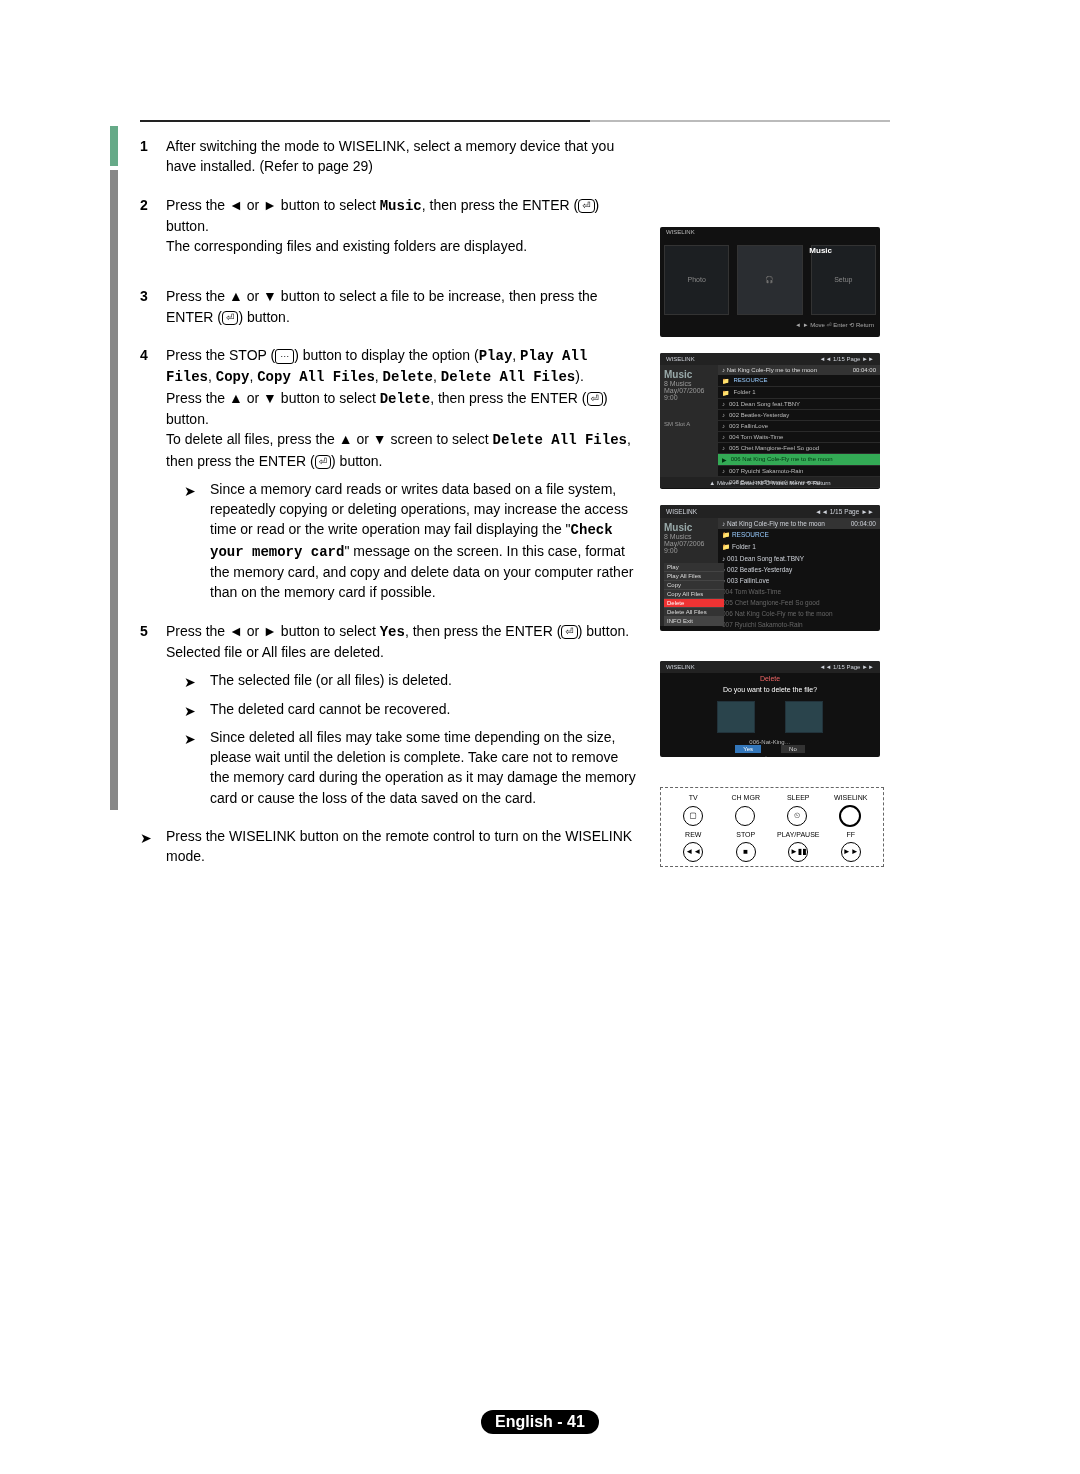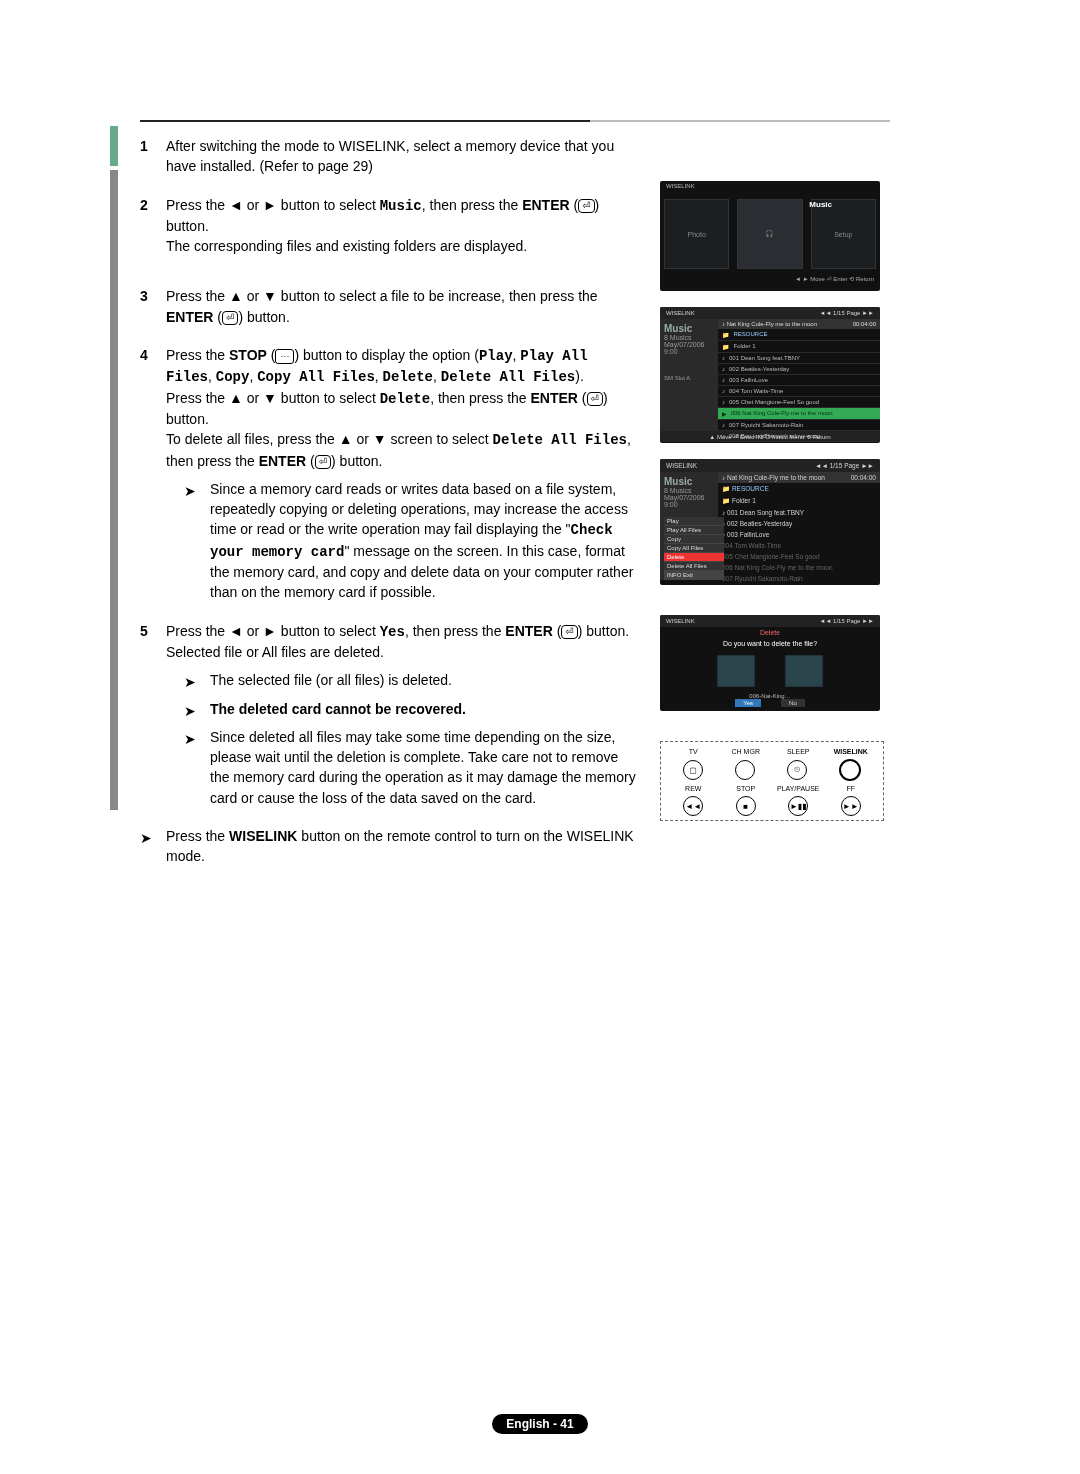--- a/index.html
+++ b/index.html
@@ -43,21 +43,21 @@
     background: linear-gradient(to right, #222 0%, #222 60%, #bbb 60%, #bbb 100%);
     margin-bottom: 14px;
     width: 750px;
   }
   .intro {
     font-size: 14px;
     margin-bottom: 16px;
   }
   .main-cols {
     display: flex;
-    align-items: center;
+    align-items: flex-end;
     gap: 20px;
     margin-top: 12px;
   }
   .left-col {
     width: 500px;
   }
   .right-col {
     width: 220px;
     display: flex;
     flex-direction: column;
@@ -79,21 +79,21 @@
   }
   ol.steps > li::before {
     content: counter(step);
     position: absolute;
     left: 0;
     top: 0;
     font-weight: bold;
     font-size: 14px;
   }
   .mono { font-family: "Courier New", monospace; font-weight: bold; }
-  .bold { font-weight: bold; }
+  .bold { font-weight: normal; }
   .icon-enter {
     display: inline-block;
     border: 1px solid #000;
     border-radius: 4px;
     padding: 0 3px;
     font-size: 10px;
     vertical-align: 1px;
     line-height: 12px;
   }
   .icon-info {
@@ -190,21 +190,21 @@
     position: absolute;
     bottom: 40px;
     left: 0;
     width: 100%;
     text-align: center;
   }
   .footer .pill {
     display: inline-block;
     background: #000;
     color: #fff;
-    font-size: 12px;
+    font-size: 16px;
     font-weight: bold;
     padding: 3px 14px;
     border-radius: 12px;
   }
 </style>
 </head>
 <body>
 
 <div class="page">
   <div class="side-bar-top"></div>

